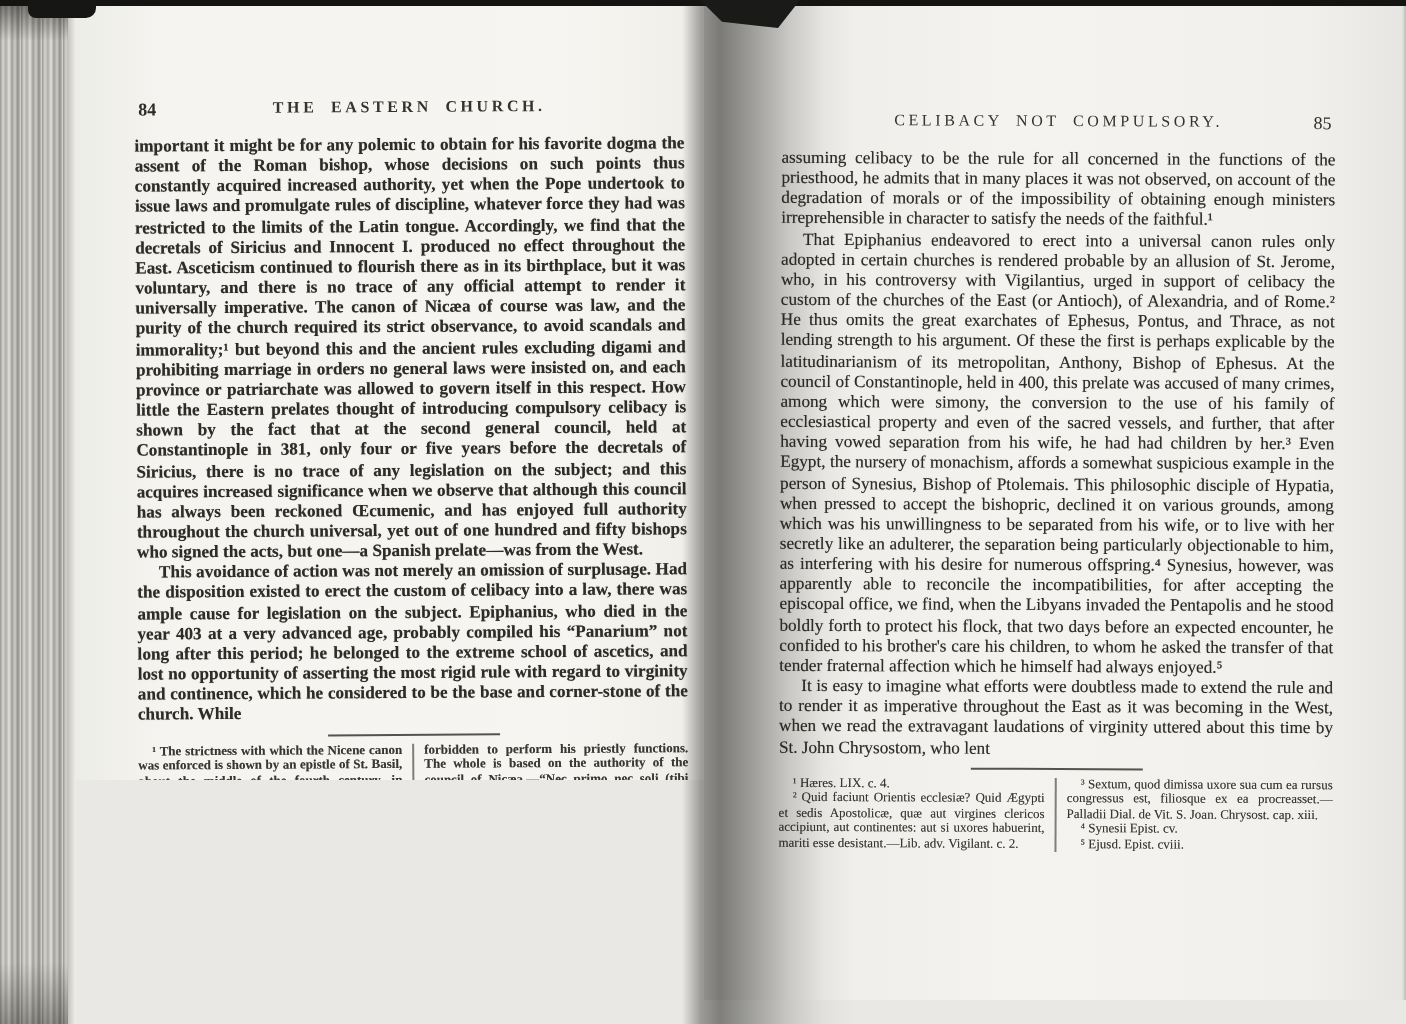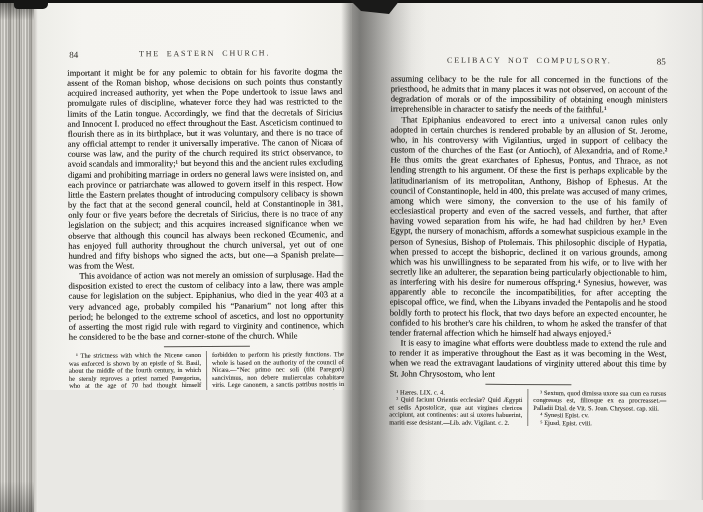--- a/index.html
+++ b/index.html
@@ -20,21 +20,21 @@
       linear-gradient(180deg, rgba(20,20,18,.55) 0%, rgba(20,20,18,0) 4%, rgba(20,20,18,0) 94%, rgba(20,20,18,.35) 100%),
       repeating-linear-gradient(90deg,
         #97958f 0px,#d8d6d1 1.5px,#aeaca6 3px,#e4e2dd 4.5px,
         #a09e98 6px,#cfcdc8 7.5px,#8f8d88 9px,#dddbd6 10.5px);
   }
   .left-edge-highlight{position:absolute;left:34px;top:0;width:4px;height:512px;
     background:linear-gradient(90deg,#c6c4bf,#f0efeb);}
   
   .page{position:absolute;overflow:hidden;}
   .page-left{left:38px;top:3px;width:314px;height:387px;
-    background:linear-gradient(90deg,#ededE8 0%,#f5f4f0 14%,#f6f5f1 78%,#efeee9 100%);}
+    background:linear-gradient(90deg,#ededE8 0%,#f5f4f0 14%,#f6f5f1 78%,#efeee9 100%);font-weight:bold;}
   .page-right{left:352px;top:0;width:351px;height:500px;
     background:linear-gradient(90deg,#dddcd8 0%,#efeeea 18%,#f4f3ef 45%,#f1f0ec 86%,#e6e5e2 100%);}
   .right-edge-line{position:absolute;right:0;top:0;width:2px;height:512px;background:linear-gradient(90deg,rgba(0,0,0,0),#bdbcb8);}
   
   .gutter-shadow{position:absolute;left:341px;top:0;width:86px;height:512px;pointer-events:none;
     background:linear-gradient(90deg,
       rgba(30,30,28,0) 0%, rgba(30,30,28,.38) 11%, rgba(30,30,28,.52) 22%,
       rgba(30,30,28,.38) 38%, rgba(30,30,28,.16) 62%, rgba(30,30,28,.04) 82%, rgba(30,30,28,0) 100%);}
   
   .content{position:relative;height:100%;box-sizing:border-box;color:#2e2c27;}

